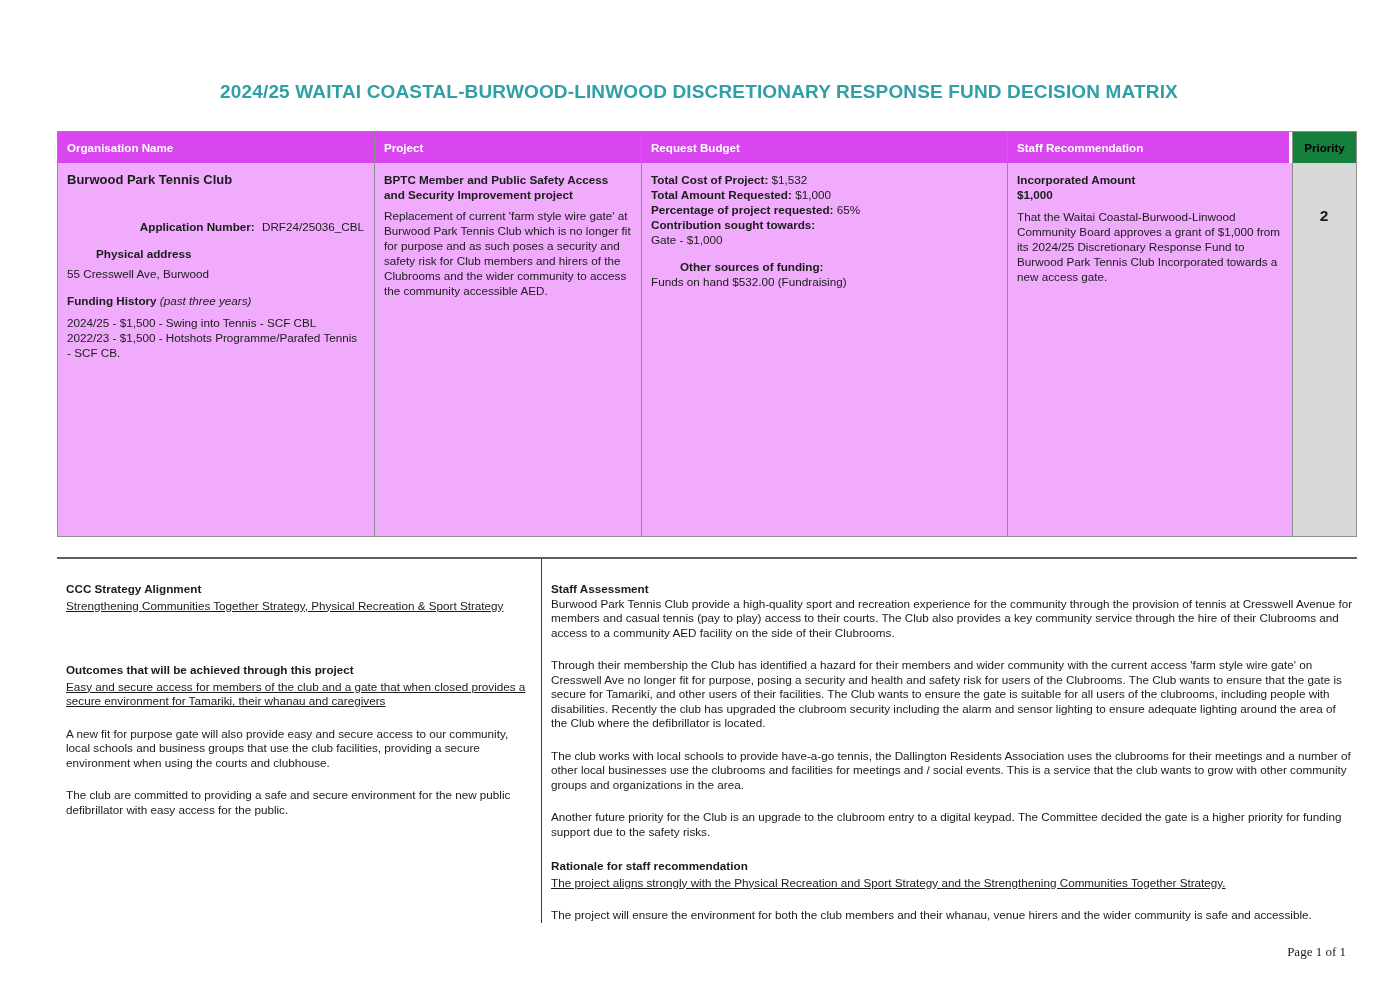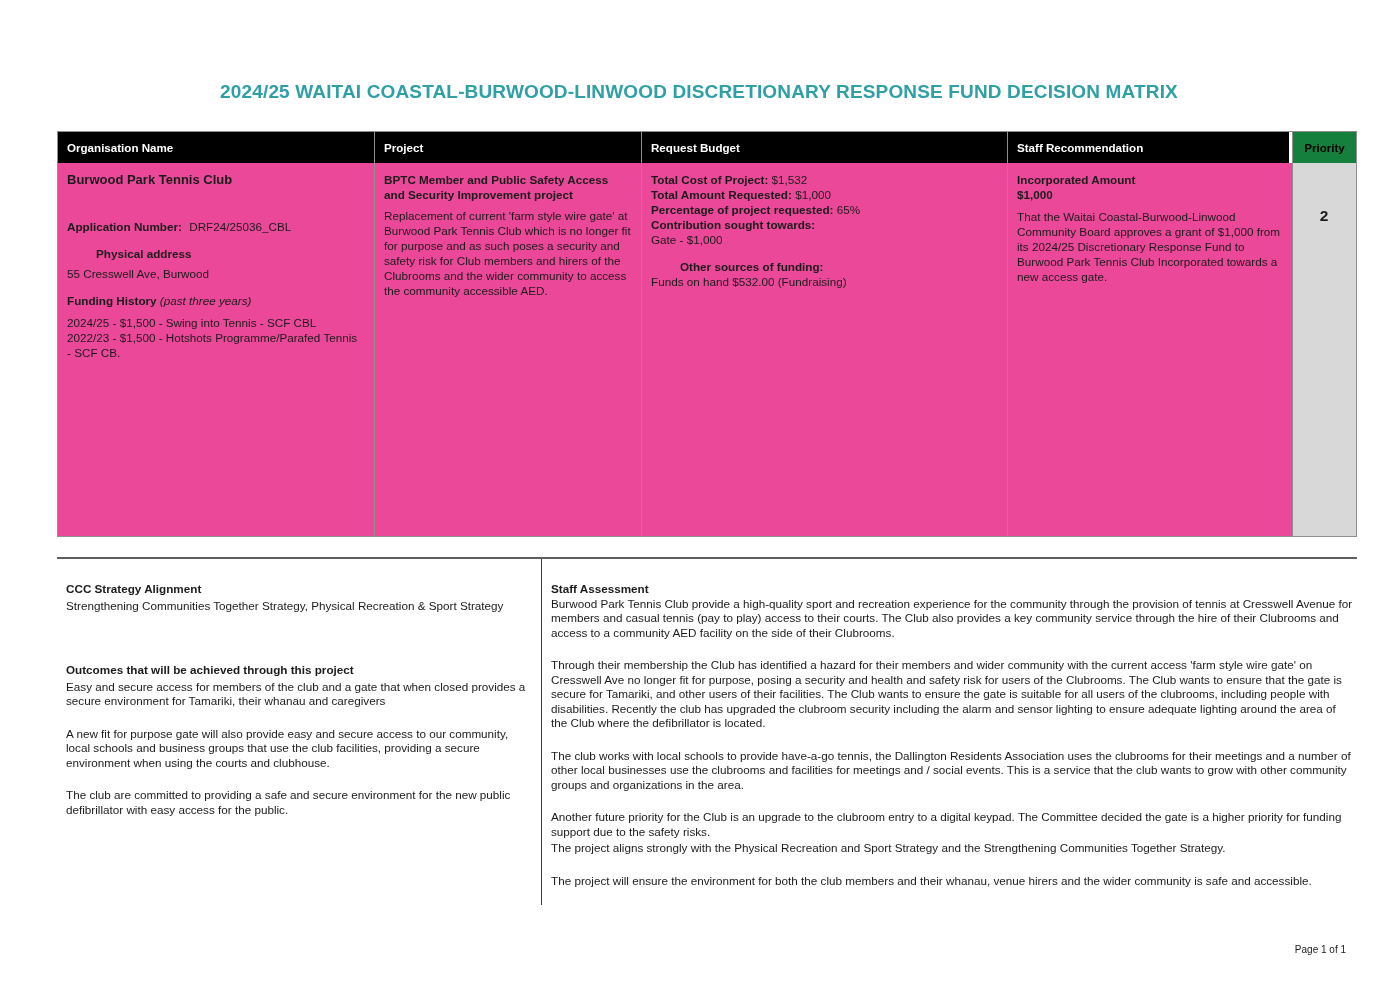--- a/index.html
+++ b/index.html
@@ -21,81 +21,82 @@
   
   .matrix {
     position:absolute; left:57px; top:131px;
     width:1300px; height:406px;
     display:grid;
     grid-template-columns:317px 267px 366px 285px 1fr;
     grid-template-rows:31px 1fr;
     border:1px solid #8f8f8f;
   }
   .th {
-    background:#000000;
+    background:#d946ef;
     color:#ffffff;
     font-size:11.6px;
     font-weight:bold;
     display:flex; align-items:center;
     padding:0 9px;
     border-right:1px solid #8f8f8f;
   }
   .th-gap { box-shadow: inset -3px 0 0 #ffffff; }
   .th-priority {
     background:#15803d;
     color:#000000;
     justify-content:center;
     padding:0;
     border-right:none;
   }
   .td {
-    background:#ec4899;
+    background:#f0abfc;
     font-size:11.7px;
     line-height:15px;
     padding:9px 10px 8px 9px;
     border-right:1px solid #8f8f8f;
   }
   .td-priority {
     background:#d8d8d8;
     border-right:none;
     text-align:center;
     padding-top:45px;
     font-size:15.5px;
     font-weight:bold;
   }
   .org-name { font-size:13px; font-weight:bold; }
   .b { font-weight:bold; }
   .i { font-style:italic; }
   .val { margin-left:4px; }
-  .mt32 { margin-top:32px; }
+  .mt32 { margin-top:32px;text-align:right; }
   .mt28 { margin-top:12px; }
   .mt12 { margin-top:12px;padding-left:29px; }
   .mt8  { margin-top:0; }
   .mt7  { margin-top:7px; }
   .mt6  { margin-top:6px; }
   .mt5  { margin-top:5px; }
   
   .details {
     position:absolute; left:57px; top:557px;
     width:1300px; height:348px;
     border-top:2px solid #5e5e5e;
     display:grid;
     grid-template-columns:485px 1fr;
   }
   .d-cell { font-size:11.7px; line-height:14.5px; padding-top:23px; }
   .d-left  { border-right:1px solid #3c3c3c; padding-left:9px; padding-right:14px; }
   .d-right { padding-left:9px; padding-right:4px; }
   .dp { margin-top:18px; }
-  .dp0 { margin-top:2px; }
+  .dp0 { margin-top:2px;text-decoration:underline; }
   .outcomes-head { margin-top:50px; }
   .rationale-head { margin-top:20px; }
   
   .page-footer {
     position:absolute; top:944px; right:52px;
-    font-size:10px;
+    font-size:13px;
+    font-family:Liberation Serif, serif;
   }
 </style>
 </head>
 <body>
 
 <div class="page">
 
   <div class="doc-title">2024/25 WAITAI COASTAL-BURWOOD-LINWOOD DISCRETIONARY RESPONSE FUND DECISION MATRIX</div>
 
   <div class="matrix">
@@ -165,20 +166,21 @@
       <div class="dp">A new fit for purpose gate will also provide easy and secure access to our community, local schools and business groups that use the club facilities, providing a secure environment when using the courts and clubhouse.</div>
       <div class="dp">The club are committed to providing a safe and secure environment for the new public defibrillator with easy access for the public.</div>
     </div>
 
     <div class="d-cell d-right">
       <div class="b">Staff Assessment</div>
       <div>Burwood Park Tennis Club provide a high-quality sport and recreation experience for the community through the provision of tennis at Cresswell Avenue for members and casual tennis (pay to play) access to their courts.  The Club also provides a key community service through the hire of their Clubrooms and access to a community AED facility on the side of their Clubrooms.</div>
       <div class="dp">Through their membership the Club has identified a hazard for their members and wider community with the current access 'farm style wire gate' on Cresswell Ave no longer fit for purpose, posing a security and health and safety risk for users of the Clubrooms. The Club wants to ensure that the gate is secure for Tamariki, and other users of their facilities. The Club wants to ensure the gate is suitable for all users of the clubrooms, including people with disabilities.  Recently the club has upgraded the clubroom security including the alarm and sensor lighting to ensure adequate lighting around the area of the Club where the defibrillator is located.</div>
       <div class="dp">The club works with local schools to provide have-a-go tennis, the Dallington Residents Association uses the clubrooms for their meetings and a number of other local businesses use the clubrooms and facilities for meetings and / social events. This is a service that the club wants to grow with other community groups and organizations in the area.</div>
       <div class="dp">Another future priority for the Club is an upgrade to the clubroom entry to a digital keypad.  The Committee decided the gate is a higher priority for funding support due to the safety risks.</div>
+      <div class="b dp rationale-head">Rationale for staff recommendation</div>
       <div class="dp0">The project aligns strongly with the Physical Recreation and Sport Strategy and the Strengthening Communities Together Strategy.</div>
       <div class="dp">The project will ensure the environment for both the club members and their whanau, venue hirers and the wider community is safe and accessible.</div>
     </div>
   </div>
 
   <div class="page-footer">Page 1 of 1</div>
 
 </div>
 
 </body></html>

